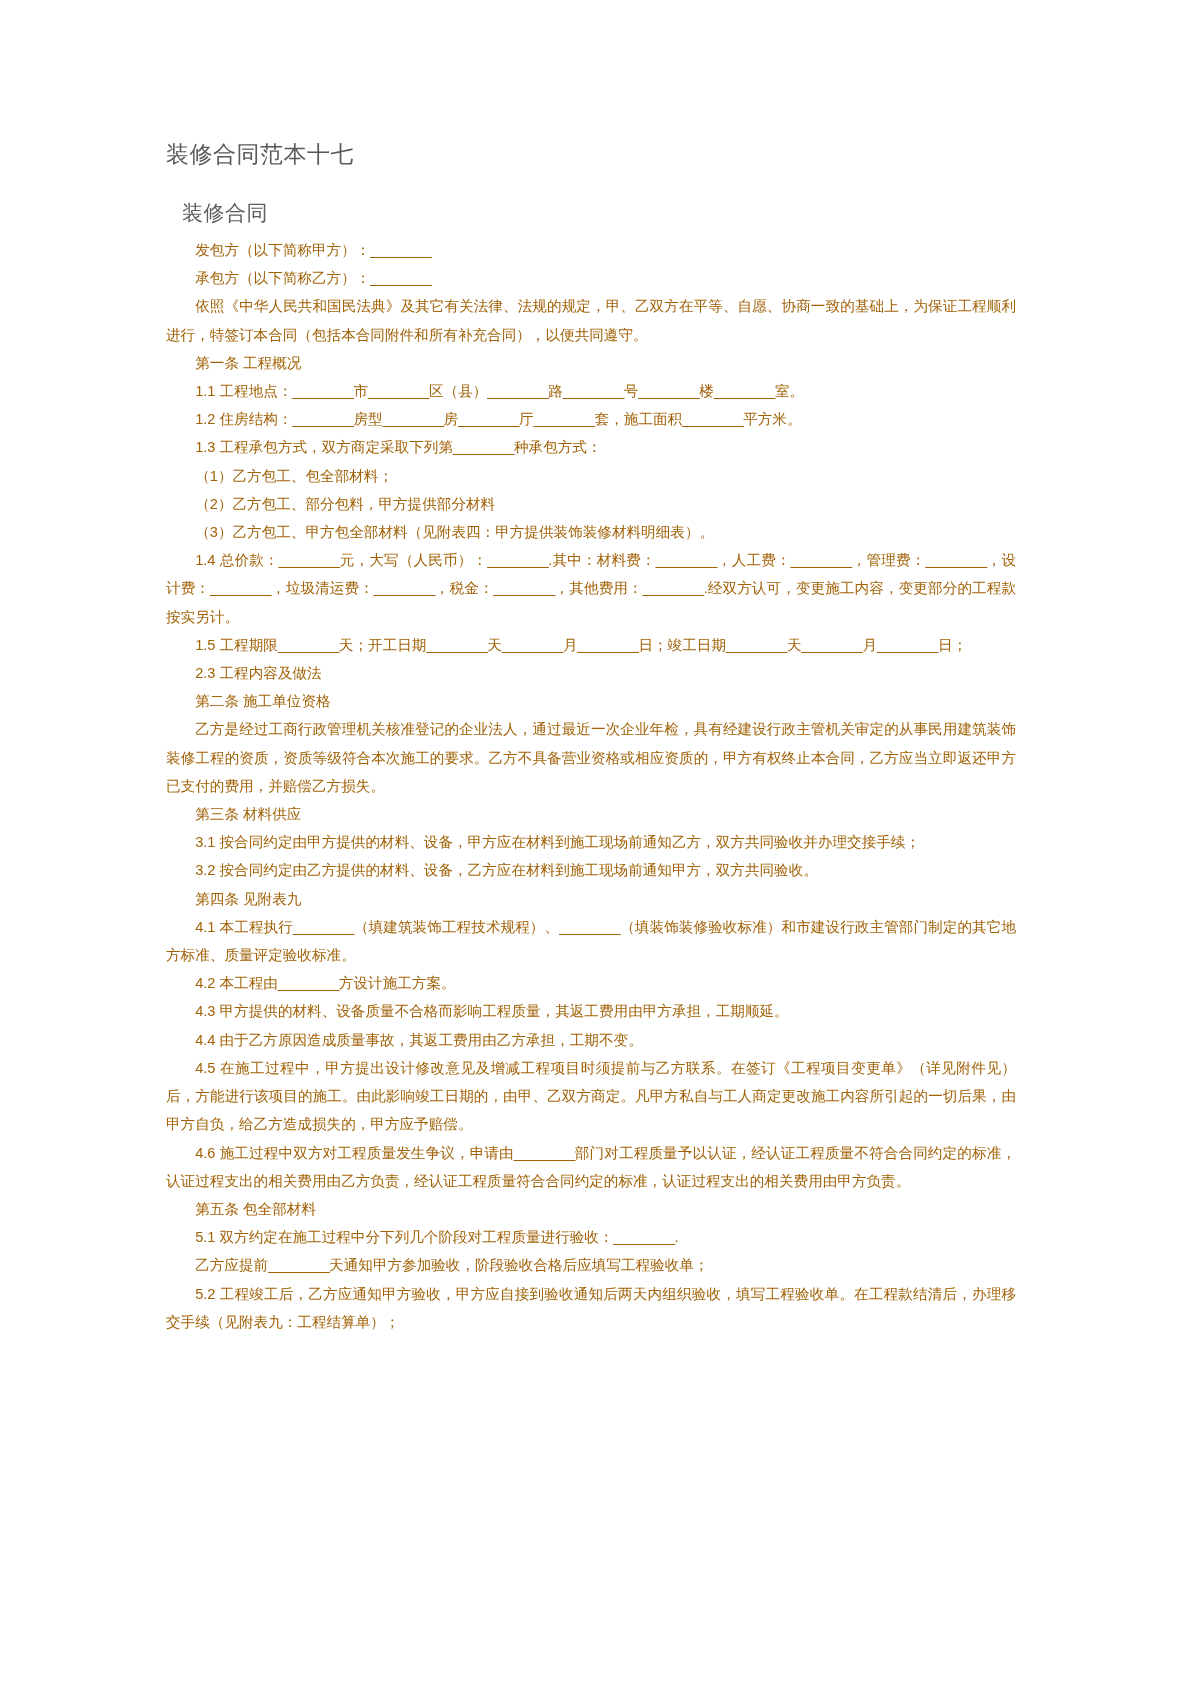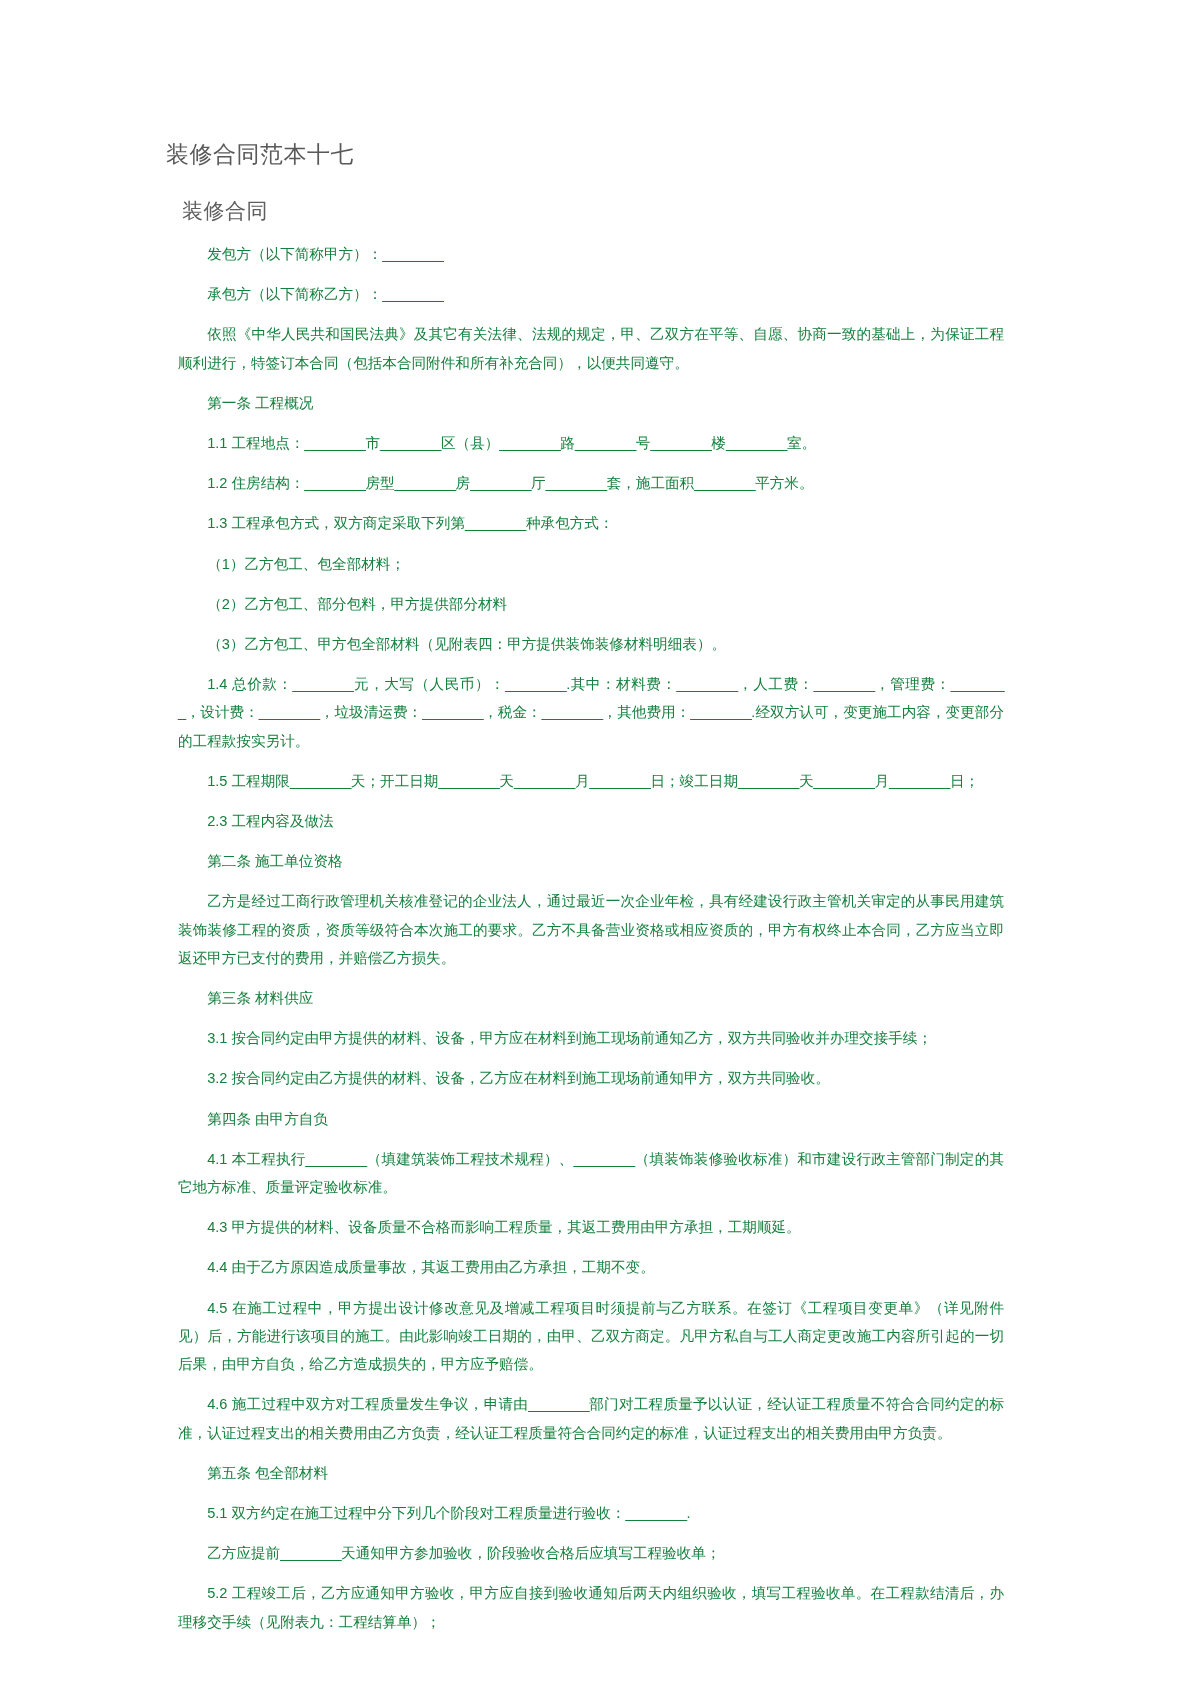--- a/index.html
+++ b/index.html
@@ -31,34 +31,34 @@
   .doc-title {
     font-family: "Liberation Serif", "DejaVu Serif", serif;
     font-size: 23px;
     line-height: 34px;
     color: #595959;
     letter-spacing: 0.5px;
     margin: 0 0 26px 0;
     font-weight: 400;
   }
   .doc-subtitle {
-    font-family: Liberation Mono, monospace;
+    font-family: Liberation Serif, serif;
     font-size: 21px;
     line-height: 30px;
     color: #5e5e5e;
     letter-spacing: 0.5px;
     margin: 0 0 8px 0;
     padding-left: 16px;
     font-weight: 400;
   }
   p.para {
-    margin: 12px;
+    margin: 0;
     font-size: 14.6px;
     line-height: 28.2px;
-    color: #15803d;
+    color: #a16207;
     text-align: justify;
     text-justify: inter-ideograph;
     text-indent: 2em;
     word-break: break-all;
   }
   .blank {
     text-decoration: underline;
     text-decoration-thickness: 1px;
     text-underline-offset: 2px;
     letter-spacing: -0.5px;
@@ -86,22 +86,23 @@
         <p class="para">（2）乙方包工、部分包料，甲方提供部分材料</p>
         <p class="para">（3）乙方包工、甲方包全部材料（见附表四：甲方提供装饰装修材料明细表）。</p>
         <p class="para">1.4 总价款：<span class="blank">________</span>元，大写（人民币）：<span class="blank">________</span>.其中：材料费：<span class="blank">________</span>，人工费：<span class="blank">________</span>，管理费：<span class="blank">________</span>，设计费：<span class="blank">________</span>，垃圾清运费：<span class="blank">________</span>，税金：<span class="blank">________</span>，其他费用：<span class="blank">________</span>.经双方认可，变更施工内容，变更部分的工程款按实另计。</p>
         <p class="para">1.5 工程期限<span class="blank">________</span>天；开工日期<span class="blank">________</span>天<span class="blank">________</span>月<span class="blank">________</span>日；竣工日期<span class="blank">________</span>天<span class="blank">________</span>月<span class="blank">________</span>日；</p>
         <p class="para">2.3 工程内容及做法</p>
         <p class="para">第二条 施工单位资格</p>
         <p class="para">乙方是经过工商行政管理机关核准登记的企业法人，通过最近一次企业年检，具有经建设行政主管机关审定的从事民用建筑装饰装修工程的资质，资质等级符合本次施工的要求。乙方不具备营业资格或相应资质的，甲方有权终止本合同，乙方应当立即返还甲方已支付的费用，并赔偿乙方损失。</p>
         <p class="para">第三条 材料供应</p>
         <p class="para">3.1 按合同约定由甲方提供的材料、设备，甲方应在材料到施工现场前通知乙方，双方共同验收并办理交接手续；</p>
         <p class="para">3.2 按合同约定由乙方提供的材料、设备，乙方应在材料到施工现场前通知甲方，双方共同验收。</p>
-        <p class="para">第四条 由甲方自负</p>
+        <p class="para">第四条 见附表九</p>
         <p class="para">4.1 本工程执行<span class="blank">________</span>（填建筑装饰工程技术规程）、<span class="blank">________</span>（填装饰装修验收标准）和市建设行政主管部门制定的其它地方标准、质量评定验收标准。</p>
+        <p class="para">4.2 本工程由<span class="blank">________</span>方设计施工方案。</p>
         <p class="para">4.3 甲方提供的材料、设备质量不合格而影响工程质量，其返工费用由甲方承担，工期顺延。</p>
         <p class="para">4.4 由于乙方原因造成质量事故，其返工费用由乙方承担，工期不变。</p>
         <p class="para">4.5 在施工过程中，甲方提出设计修改意见及增减工程项目时须提前与乙方联系。在签订《工程项目变更单》（详见附件见）后，方能进行该项目的施工。由此影响竣工日期的，由甲、乙双方商定。凡甲方私自与工人商定更改施工内容所引起的一切后果，由甲方自负，给乙方造成损失的，甲方应予赔偿。</p>
         <p class="para">4.6 施工过程中双方对工程质量发生争议，申请由<span class="blank">________</span>部门对工程质量予以认证，经认证工程质量不符合合同约定的标准，认证过程支出的相关费用由乙方负责，经认证工程质量符合合同约定的标准，认证过程支出的相关费用由甲方负责。</p>
         <p class="para">第五条 包全部材料</p>
         <p class="para">5.1 双方约定在施工过程中分下列几个阶段对工程质量进行验收：<span class="blank">________</span>.</p>
         <p class="para">乙方应提前<span class="blank">________</span>天通知甲方参加验收，阶段验收合格后应填写工程验收单；</p>
         <p class="para">5.2 工程竣工后，乙方应通知甲方验收，甲方应自接到验收通知后两天内组织验收，填写工程验收单。在工程款结清后，办理移交手续（见附表九：工程结算单）；</p>
       </div>
 

